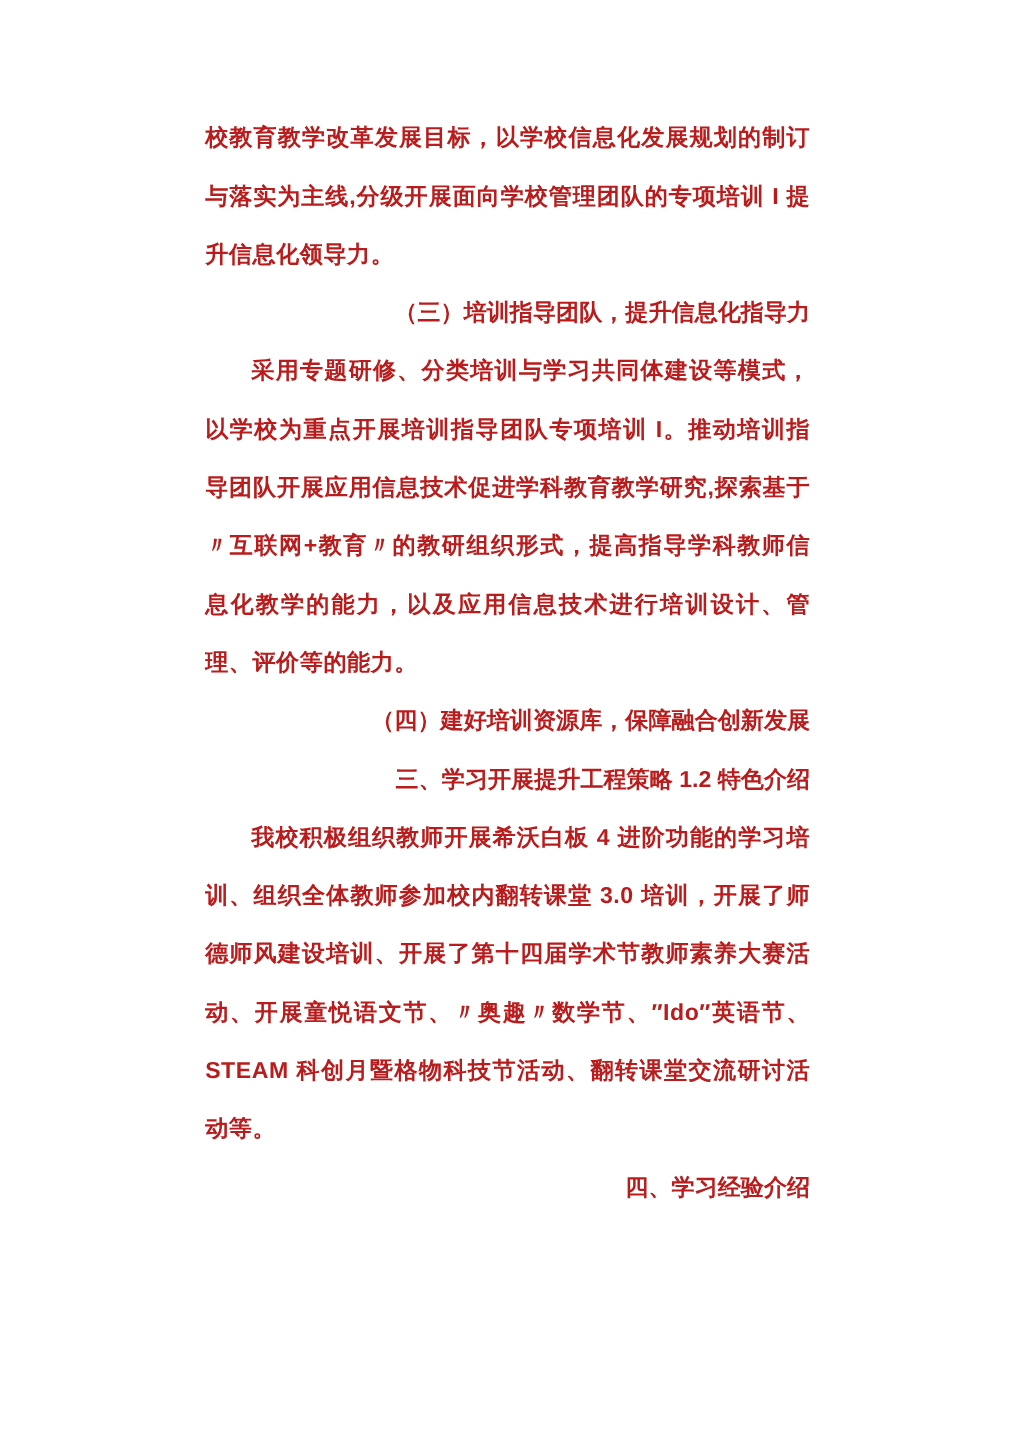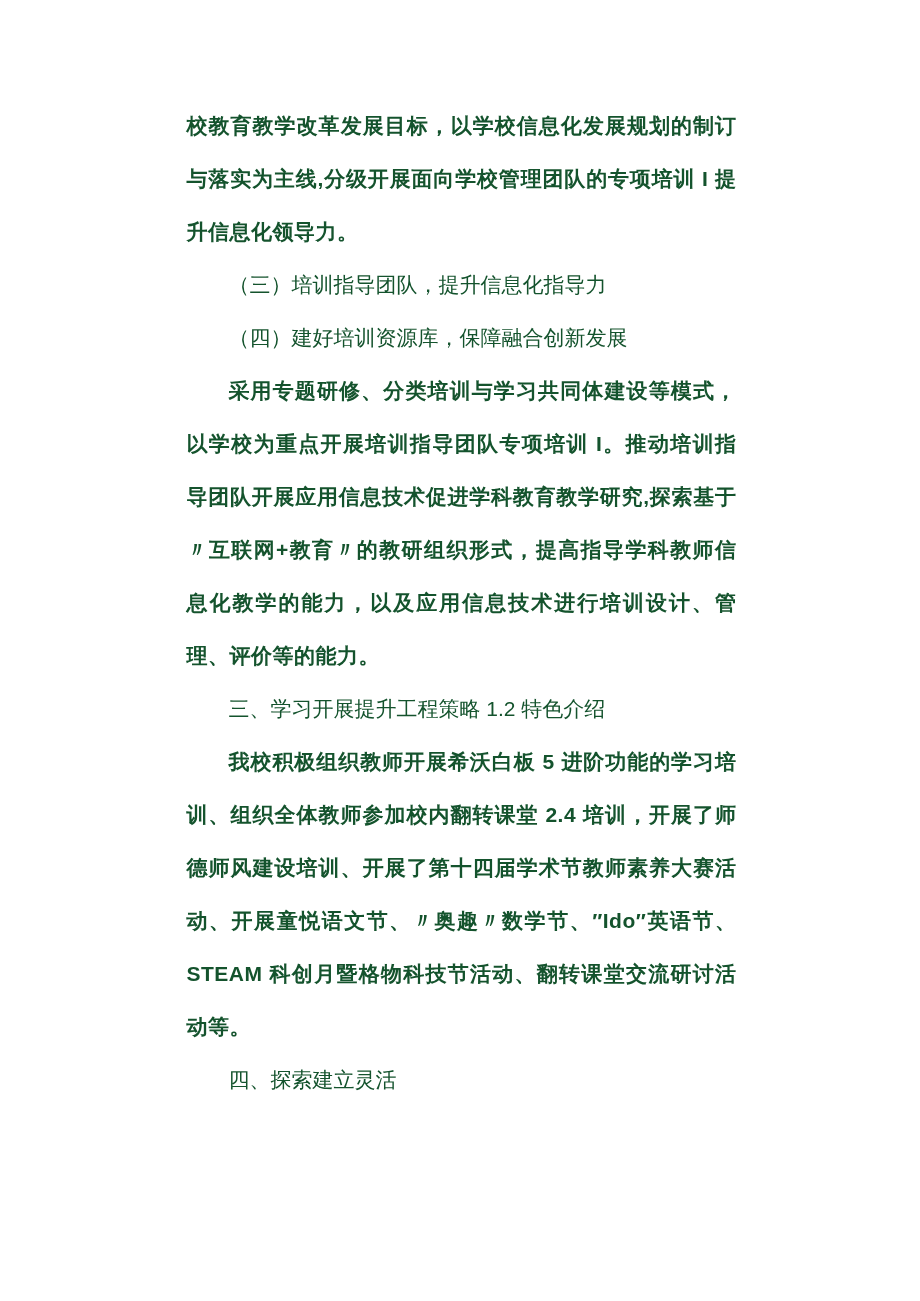--- a/index.html
+++ b/index.html
@@ -8,53 +8,53 @@
     background: #ffffff;
   }
   .page {
     position: relative;
     width: 773px;
     min-height: 1301px;
     margin: 0 auto;
     background: #ffffff;
     box-sizing: border-box;
     padding: 99px 110px 60px 113px;
-    color: #14532d;
+    color: #b91c1c;
     font-family: "Liberation Sans", sans-serif;
     font-size: 21px;
     font-weight: 600;
     line-height: 53px;
     overflow: hidden;
   }
   .block {
     margin: 0;
     text-align: justify;
   }
   .block.indent {
     text-indent: 2em;
   }
   .heading {
-    text-align: left;
-    font-weight: 400;
+    text-align: right;
+    font-weight: 700;
   }
   .paragraph {
     letter-spacing: 0.5px;
   }
 </style>
 </head>
 <body>
 
 <div class="page">
   <p class="block paragraph">校教育教学改革发展目标，以学校信息化发展规划的制订与落实为主线,分级开展面向学校管理团队的专项培训 I 提升信息化领导力。</p>
 
   <p class="block heading indent">（三）培训指导团队，提升信息化指导力</p>
 
+  <p class="block paragraph indent">采用专题研修、分类培训与学习共同体建设等模式，以学校为重点开展培训指导团队专项培训 I。推动培训指导团队开展应用信息技术促进学科教育教学研究,探索基于〃互联网+教育〃的教研组织形式，提高指导学科教师信息化教学的能力，以及应用信息技术进行培训设计、管理、评价等的能力。</p>
+
   <p class="block heading indent">（四）建好培训资源库，保障融合创新发展</p>
-
-  <p class="block paragraph indent">采用专题研修、分类培训与学习共同体建设等模式，以学校为重点开展培训指导团队专项培训 I。推动培训指导团队开展应用信息技术促进学科教育教学研究,探索基于〃互联网+教育〃的教研组织形式，提高指导学科教师信息化教学的能力，以及应用信息技术进行培训设计、管理、评价等的能力。</p>
 
 
   <p class="block heading indent">三、学习开展提升工程策略 1.2 特色介绍</p>
 
-  <p class="block paragraph indent">我校积极组织教师开展希沃白板 5 进阶功能的学习培训、组织全体教师参加校内翻转课堂 2.4 培训，开展了师德师风建设培训、开展了第十四届学术节教师素养大赛活动、开展童悦语文节、〃奥趣〃数学节、″Ido″英语节、STEAM 科创月暨格物科技节活动、翻转课堂交流研讨活动等。</p>
+  <p class="block paragraph indent">我校积极组织教师开展希沃白板 4 进阶功能的学习培训、组织全体教师参加校内翻转课堂 3.0 培训，开展了师德师风建设培训、开展了第十四届学术节教师素养大赛活动、开展童悦语文节、〃奥趣〃数学节、″Ido″英语节、STEAM 科创月暨格物科技节活动、翻转课堂交流研讨活动等。</p>
 
-  <p class="block heading indent">四、探索建立灵活</p>
+  <p class="block heading indent">四、学习经验介绍</p>
 </div>
 
 </body></html>

